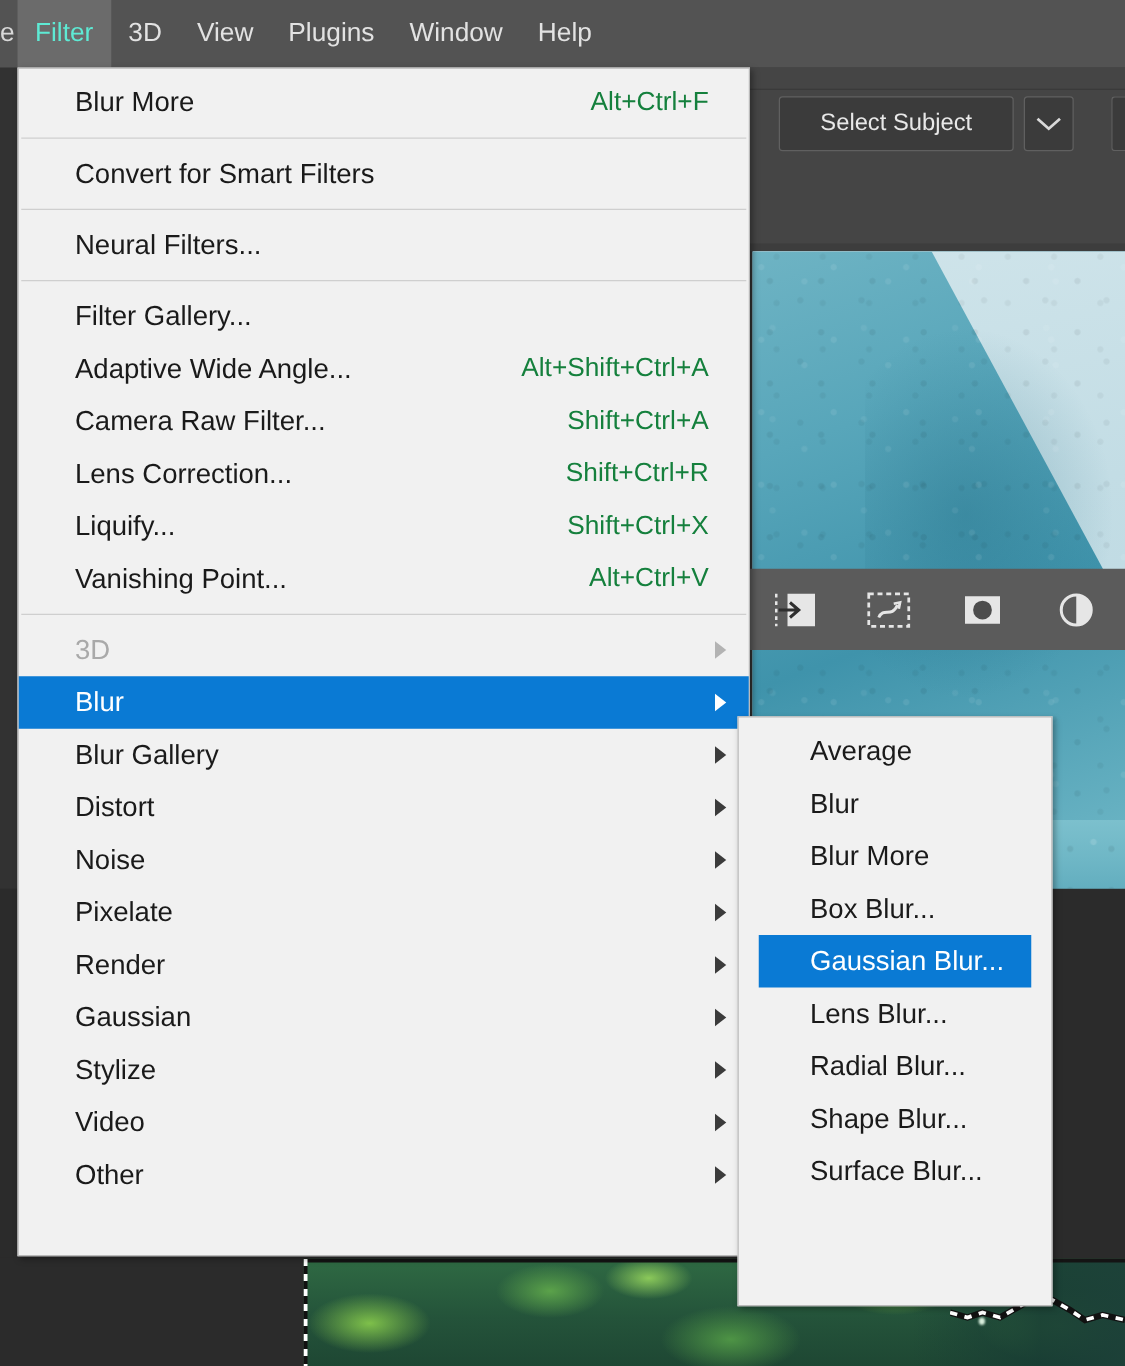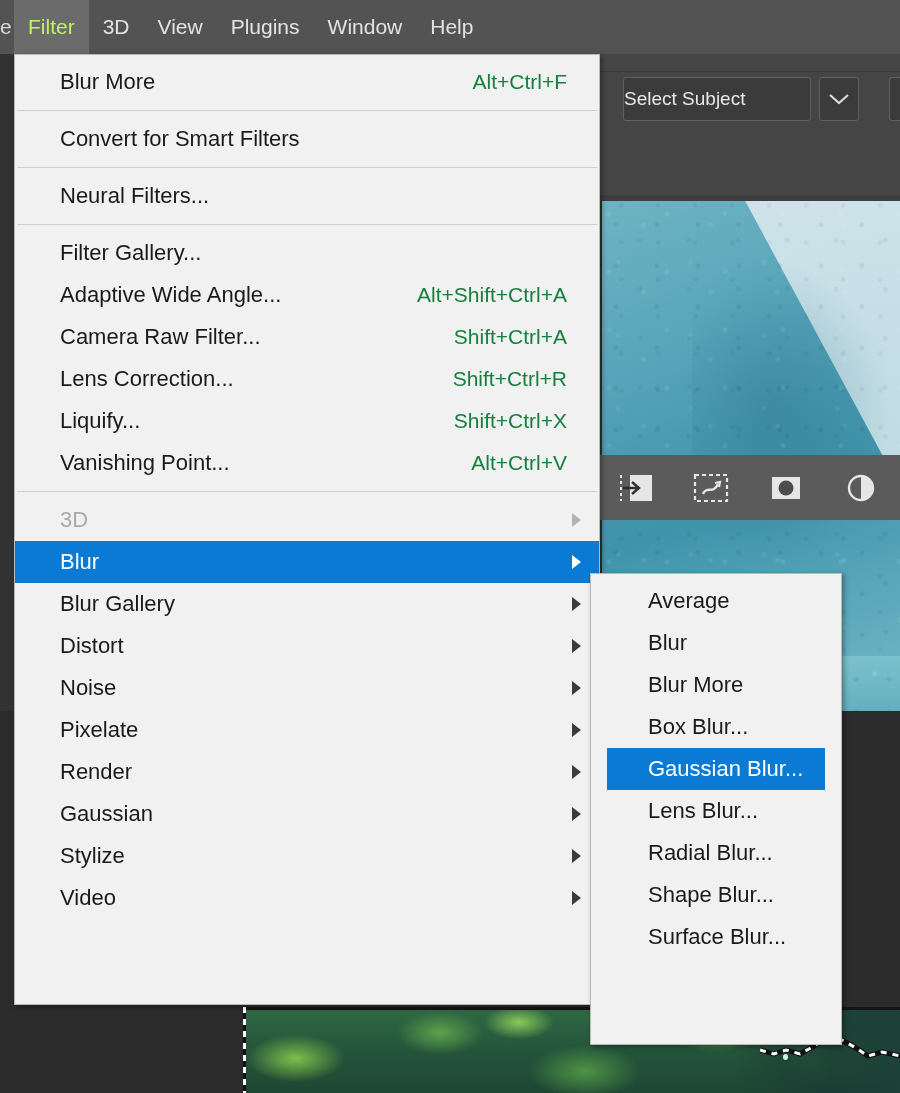--- a/index.html
+++ b/index.html
@@ -45,41 +45,42 @@
     font-size: 21px;
     color: #e2e2e2;
     padding: 0 14px;
     height: 54px;
     line-height: 54px;
     white-space: nowrap;
     cursor: default;
   }
   .menu-title.active {
     background: #6b6b6b;
-    color: #bef264;
+    color: #5eead4;
   }
 
   
   .ps-optionsbar {
     position: absolute;
     left: 598px; top: 54px;
     width: 302px; height: 141px;
     background: #454545;
   }
   .select-subject-btn {
     position: absolute;
     left: 25px; top: 23px;
     width: 188px; height: 44px;
     background: #3b3b3b;
     border: 1px solid #606060;
     border-radius: 3px;
     color: #e8e8e8;
     font-size: 19px;
     display: flex;
     align-items: center;
+    justify-content: center;
     cursor: default;
   }
   .select-subject-caret {
     position: absolute;
     left: 221px; top: 23px;
     width: 40px; height: 44px;
     background: #3b3b3b;
     border: 1px solid #606060;
     border-radius: 3px;
     display: flex;
@@ -528,20 +529,24 @@
       <span class="arrow"></span>
     </div>
     <div class="menu-item">
       <span class="label">Stylize</span>
       <span class="arrow"></span>
     </div>
     <div class="menu-item">
       <span class="label">Video</span>
       <span class="arrow"></span>
     </div>
+    <div class="menu-item">
+      <span class="label">Other</span>
+      <span class="arrow"></span>
+    </div>
   </div>
 
   <div class="submenu-panel">
     <div class="submenu-item">
       <span>Average</span>
     </div>
     <div class="submenu-item">
       <span>Blur</span>
     </div>
     <div class="submenu-item">

